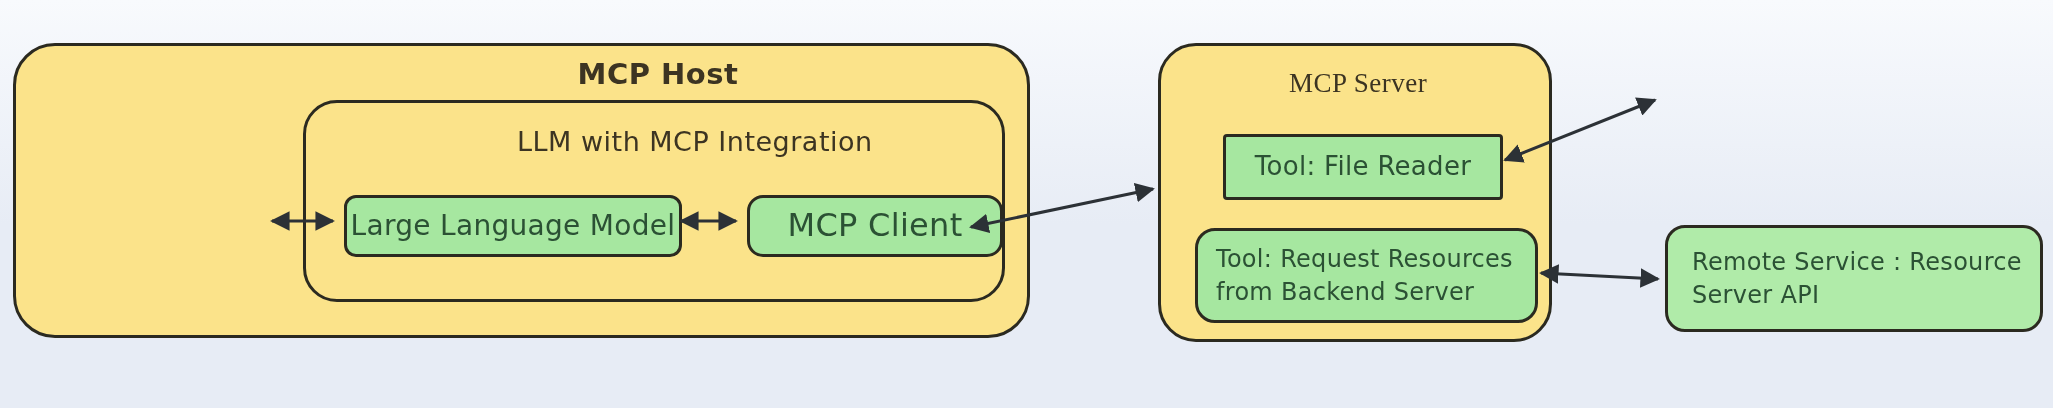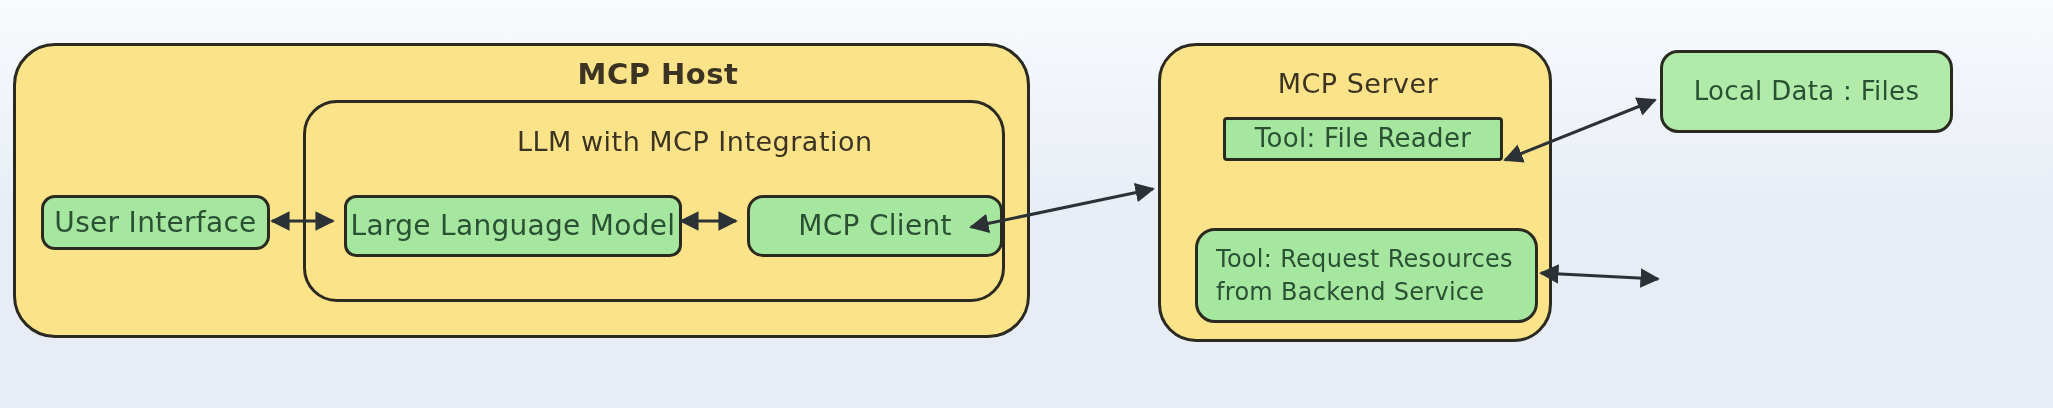--- a/index.html
+++ b/index.html
@@ -66,24 +66,24 @@
     text-align: left;
     font-size: 24px;
   }
   
   #host-box        { left: 13px;  top: 43px;  width: 1017px; height: 295px; border-radius: 42px; }
   #host-title      { left: 492px; top: 11px;  width: 300px;  font-size: 29px; font-weight: bold; }
   #integration-box { left: 287px; top: 54px;  width: 702px;  height: 202px; border-radius: 34px; }
   #integration-title { left: 211px; top: 23px; width: 280px; }
   #user-interface  { left: 25px;  top: 149px; width: 229px;  height: 55px;  border-radius: 14px; font-size: 28px; }
   #llm-node        { left: 38px;  top: 92px;  width: 338px;  height: 62px;  border-radius: 12px; font-size: 28px; }
-  #mcp-client      { left: 441px; top: 92px;  width: 256px;  height: 62px;  border-radius: 16px; font-size: 28px; }
+  #mcp-client      { left: 441px; top: 92px;  width: 256px;  height: 62px;  border-radius: 16px; font-size: 32px; }
   #server-box      { left: 1158px; top: 43px; width: 394px;  height: 299px; border-radius: 38px; }
-  #server-title    { left: 47px;  top: 22px;  width: 300px; }
-  #tool-file-reader{ left: 62px;  top: 71px;  width: 280px;  height: 44px;  border-radius: 4px; font-size: 26px; }
+  #server-title    { left: 47px;  top: 22px;  width: 300px; font-family: Liberation Serif, serif; }
+  #tool-file-reader{ left: 62px;  top: 88px;  width: 280px;  height: 66px;  border-radius: 4px; font-size: 26px; }
   #tool-req-res    { left: 34px;  top: 182px; width: 343px;  height: 95px;  border-radius: 20px; padding-left: 18px; }
   #local-data      { left: 1660px; top: 50px;  width: 293px; height: 83px;  border-radius: 18px; font-size: 26px; }
   #remote-service  { left: 1665px; top: 225px; width: 378px; height: 107px; border-radius: 20px; padding-left: 24px; }
   #connector-layer {
     position: absolute;
     left: 0; top: 0;
     width: 2053px; height: 408px;
     pointer-events: none;
     z-index: 5;
   }
@@ -93,42 +93,42 @@
   }
 </style>
 </head>
 <body>
 
 <div class="canvas">
 
   <div class="container-box" id="host-box">
     <div class="box-title" id="host-title">MCP Host</div>
 
-    <div class="node" id="user-interface">User Interface</div>
 
     <div class="inner-box" id="integration-box">
       <div class="box-title" id="integration-title">LLM with MCP Integration</div>
 
       <div class="node" id="llm-node">Large Language Model</div>
 
       <div class="node" id="mcp-client">MCP Client</div>
     </div>
   </div>
 
   <div class="container-box" id="server-box">
     <div class="box-title" id="server-title">MCP Server</div>
 
     <div class="node" id="tool-file-reader">Tool: File Reader</div>
 
     <div class="node align-left" id="tool-req-res">Tool: Request Resources
-from Backend Service</div>
+from Backend Server</div>
   </div>
 
-  <div class="node external" id="local-data">Local Data : Files</div>
 
+  <div class="node external align-left" id="remote-service">Remote Service : Resource
+Server API</div>
 
   <svg id="connector-layer" viewBox="0 0 2053 408">
     <defs>
       <marker id="ah" viewBox="0 0 10 10" refX="9" refY="5" markerWidth="6.5" markerHeight="6.5" orient="auto-start-reverse">
         <path d="M0,0 L10,5 L0,10 z" fill="var(--arrow)"></path>
       </marker>
     </defs>
     <line x1="272" y1="221" x2="333" y2="221" marker-start="url(#ah)" marker-end="url(#ah)"></line>
     <line x1="681" y1="221" x2="736" y2="221" marker-start="url(#ah)" marker-end="url(#ah)"></line>
     <line x1="971" y1="227" x2="1153" y2="189" marker-start="url(#ah)" marker-end="url(#ah)"></line>

